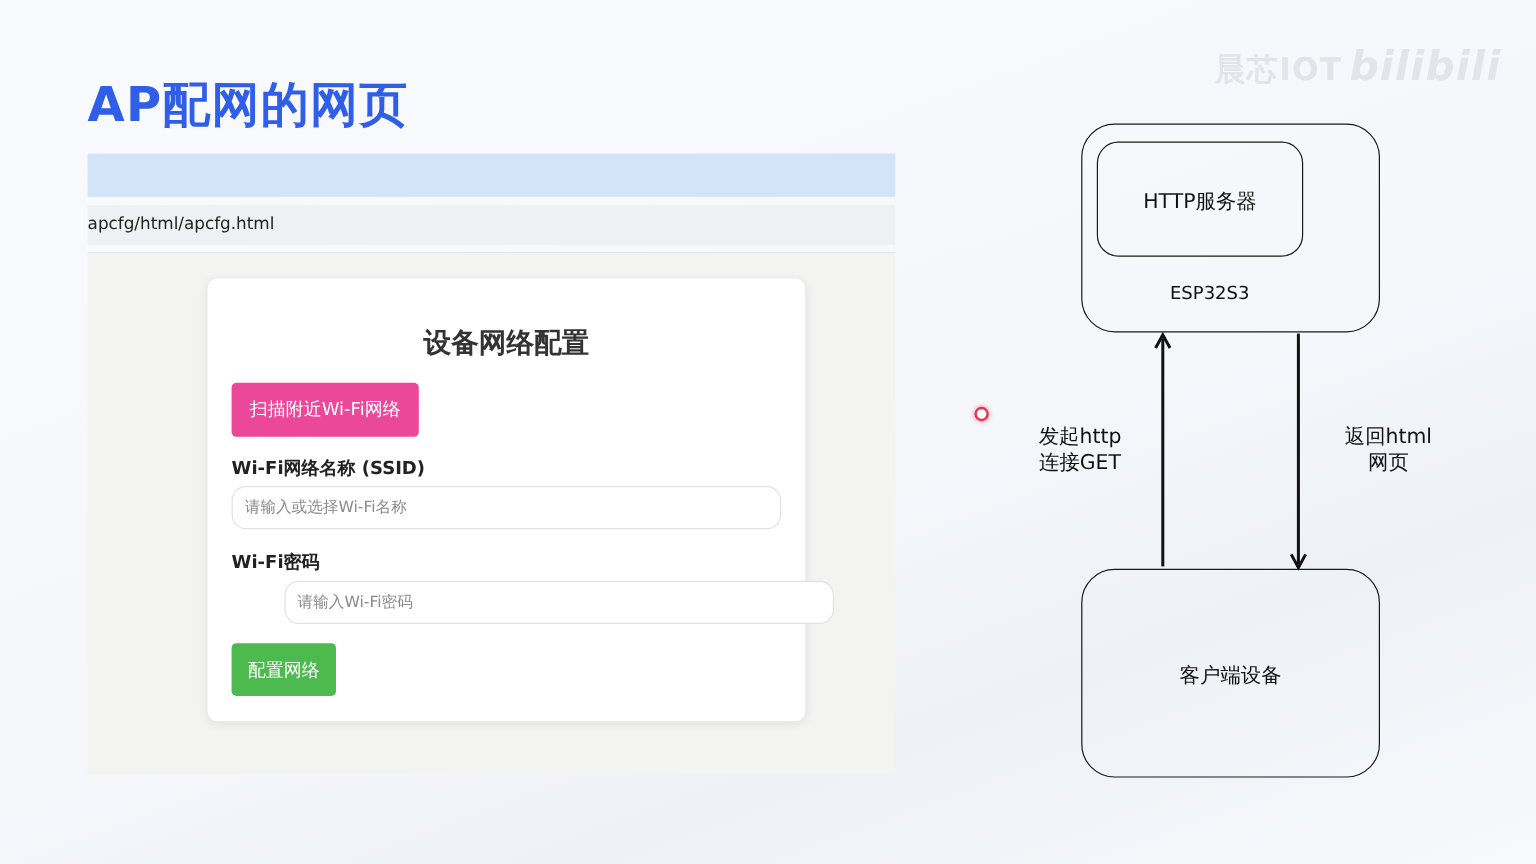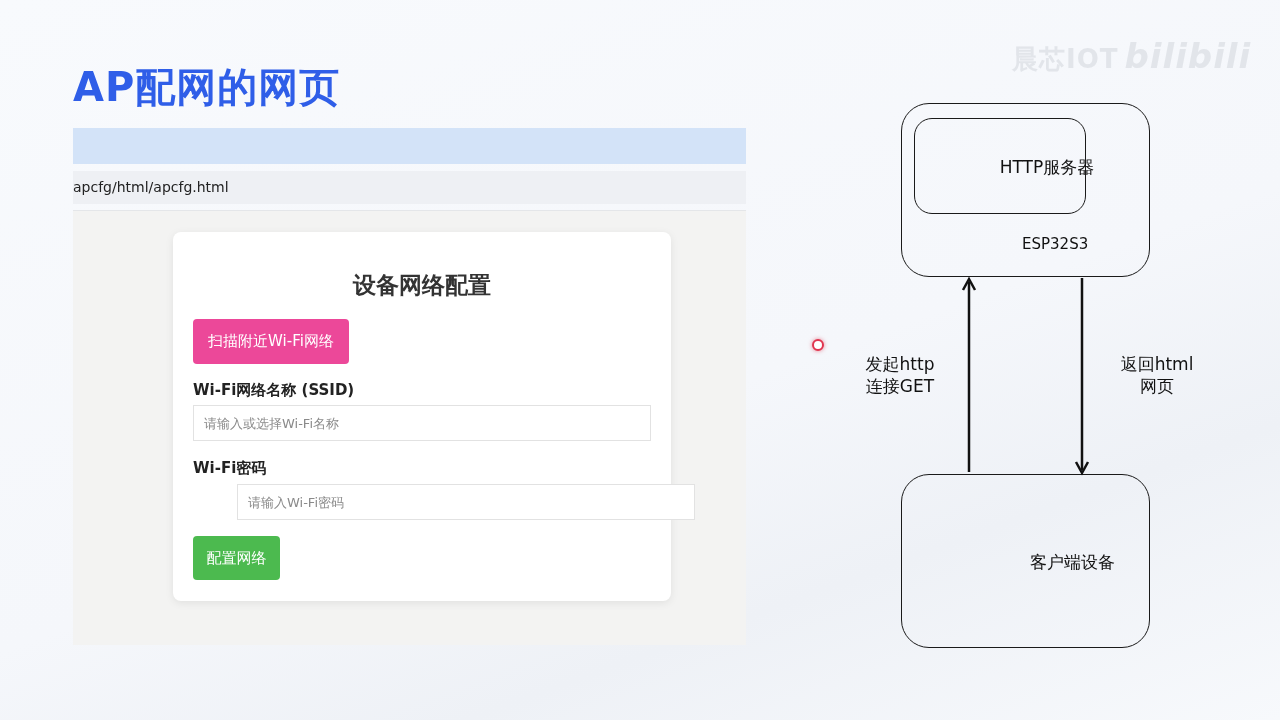--- a/index.html
+++ b/index.html
@@ -57,38 +57,38 @@
     .btn-scan { left: 20px; top: 87px; width: 156px; height: 45px; background: #ec4899; }
     .btn-config { left: 20px; top: 304px; width: 87px; height: 44px; background: #4cba4f; }
     .field-label {
       position: absolute; left: 20px; font-size: 15px; font-weight: bold; color: #222;
       font-family: "DejaVu Sans", sans-serif;
     }
     .lbl-ssid { top: 149px; }
     .lbl-pwd { top: 227px; }
     .field-input {
       position: absolute; left: 20px; width: 458px; height: 36px;
-      border: 1px solid #e2e2e2; border-radius: 0; background: #fff;
+      border: 1px solid #e2e2e2; border-radius: 12px; background: #fff;
       box-sizing: border-box; padding: 0 10px;
       font-size: 13px; color: #333; font-family: "DejaVu Sans", sans-serif;
       outline: none;
     }
     .field-input::placeholder { color: #8a8a8a; }
     .in-ssid { top: 173px; }
     .in-pwd { top: 252px; margin-left: 44px; }
 
     
     .box {
       position: absolute; border: 1.5px solid #1a1a1a; border-radius: 28px;
       background: transparent; box-sizing: border-box;
     }
     .box-esp { left: 901px; top: 103px; width: 249px; height: 174px; }
     .box-http { left: 914px; top: 118px; width: 172px; height: 96px; border-radius: 18px; }
     .box-client { left: 901px; top: 474px; width: 249px; height: 174px; }
-    .box-text { position: absolute; font-size: 17px; color: #111; font-family: "DejaVu Sans", sans-serif; padding-left: 47px; }
+    .box-text { position: absolute; font-size: 17px; color: #111; font-family: "DejaVu Sans", sans-serif; }
     .t-http { left: 914px; top: 156px; width: 172px; text-align: center; }
     .t-esp { left: 975px; top: 235px; font-size: 15px; }
     .t-client { left: 901px; top: 551px; width: 249px; text-align: center; }
     .arrow-label {
       position: absolute; font-size: 17px; color: #111; text-align: center; line-height: 22px;
       font-family: "DejaVu Sans", sans-serif;
     }
     .lbl-req { left: 858px; top: 353px; width: 84px; }
     .lbl-resp { left: 1112px; top: 353px; width: 90px; }
     svg.arrows { position: absolute; left: 0; top: 0; width: 1280px; height: 720px; pointer-events: none; }

